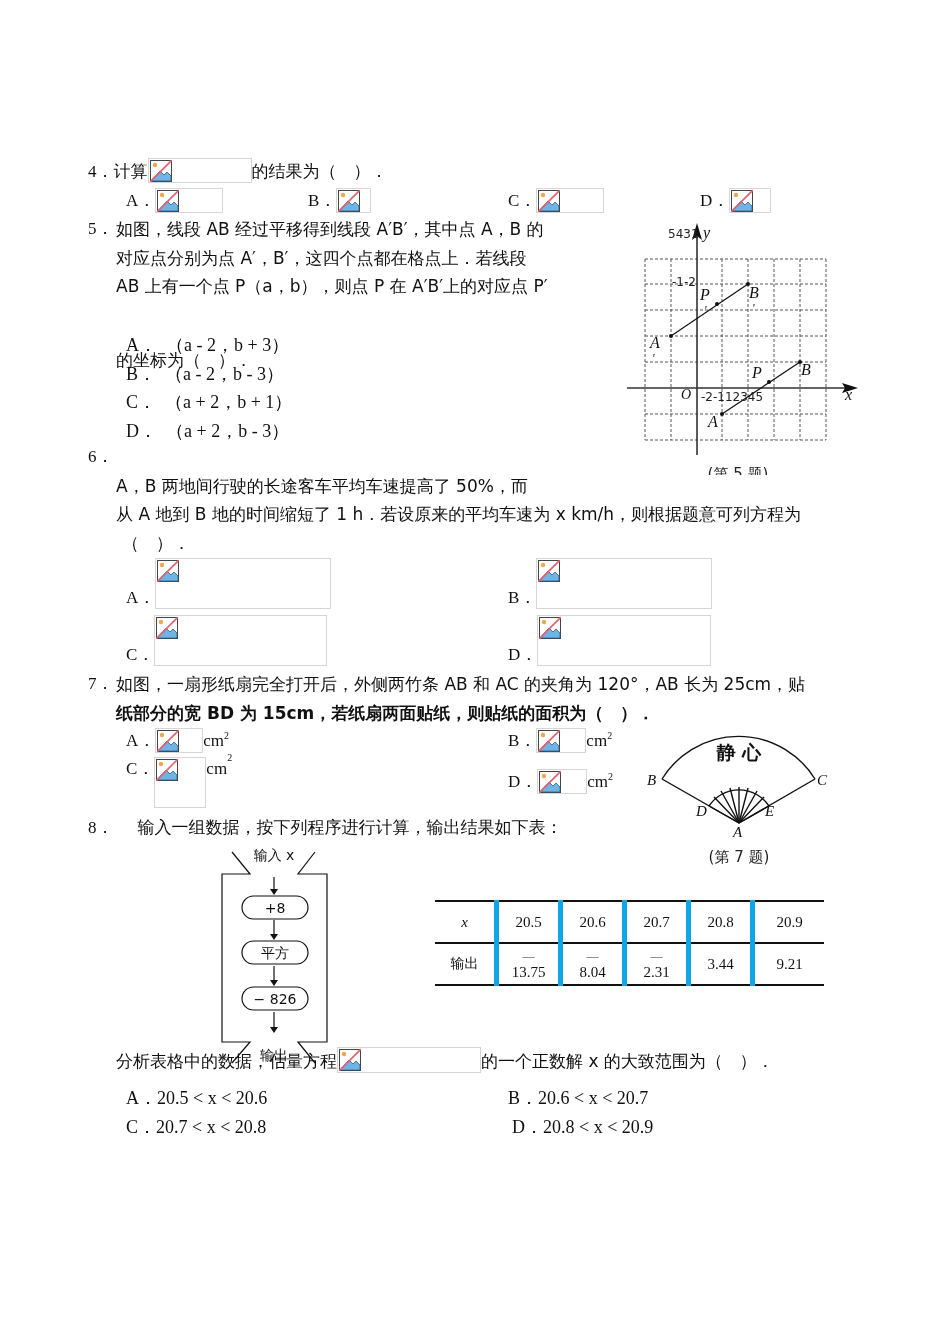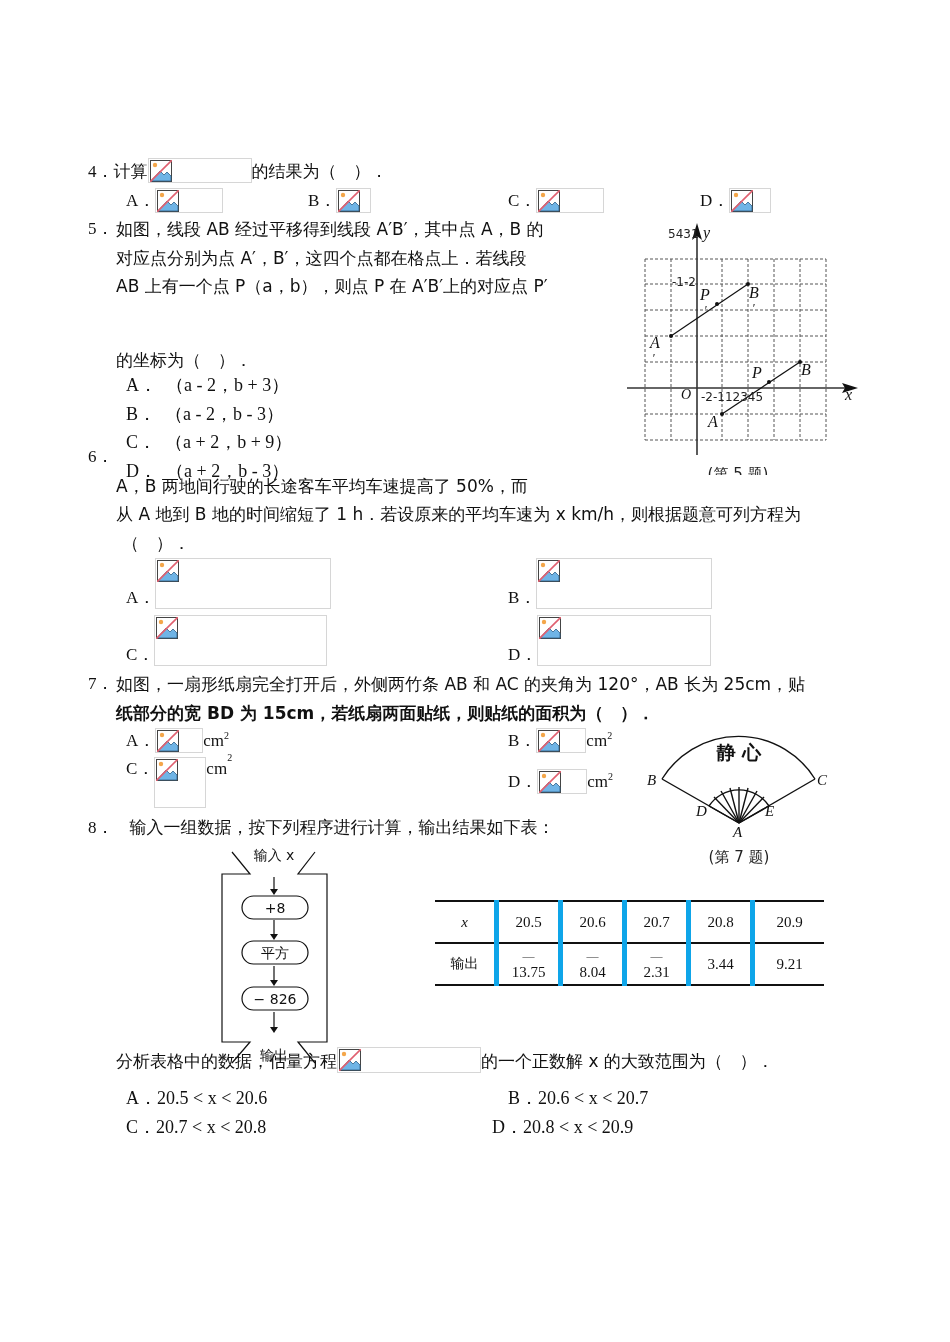--- a/index.html
+++ b/index.html
@@ -64,23 +64,23 @@
 </div>
 
 <div class="abs" style="left:88px; top:219px; width:520px; height:110px;">
   <span class="line serif" style="top:0;">5．</span>
   <span class="line" style="top:0; left:28px;">如图，线段 AB 经过平移得到线段 A′B′，其中点 A，B 的</span>
   <span class="line" style="top:57px; left:28px;">AB 上有一个点 P（a，b），则点 P 在 A′B′上的对应点 P′</span>
   <span class="line" style="top:29px; left:28px;">对应点分别为点 A′，B′，这四个点都在格点上．若线段</span>
   <span class="line" style="top:86px; left:28px;margin-top:45px;">的坐标为（　）．</span>
 </div>
 <div class="abs serif" style="left:126px; top:333px; font-size:18px;">
-  <div style="height:28.5px;margin-top:40px;"><span>A．</span>&nbsp;&nbsp;<span>（a - 2，b + 3）</span></div>
+  <div style="height:28.5px;"><span>A．</span>&nbsp;&nbsp;<span>（a - 2，b + 3）</span></div>
   <div style="height:28.5px;"><span>B．</span>&nbsp;&nbsp;<span>（a - 2，b - 3）</span></div>
-  <div style="height:28.5px;"><span>C．</span>&nbsp;&nbsp;<span>（a + 2，b + 9）</span></div>
+  <div style="height:28.5px;"><span>C．</span>&nbsp;&nbsp;<span>（a + 2，b + 1）</span></div>
   <div style="height:28.5px;"><span>D．</span>&nbsp;&nbsp;<span>（a + 2，b - 3）</span></div>
 </div>
 
 <svg class="abs" style="left:620px; top:215px;" width="250" height="260" viewBox="620 215 250 260">
   <g stroke="#555" stroke-width="1" stroke-dasharray="3,2" fill="none">
     <line x1="645" y1="259" x2="645" y2="440"></line>
     <line x1="671" y1="259" x2="671" y2="440"></line>
     <line x1="722" y1="259" x2="722" y2="440"></line>
     <line x1="748" y1="259" x2="748" y2="440"></line>
     <line x1="774" y1="259" x2="774" y2="440"></line>
@@ -208,21 +208,21 @@
     <text x="647" y="785">B</text>
     <text x="817" y="785">C</text>
     <text x="696" y="816">D</text>
     <text x="765" y="816">E</text>
     <text x="733" y="837">A</text>
   </g>
   <text x="739" y="862" text-anchor="middle" font-family="DejaVu Sans, sans-serif" font-size="15" fill="#222">(第 7 题)</text>
 </svg>
 
 <div class="abs" style="left:88px; top:816px;">
-  <span class="serif">8．</span><span style="margin-left:16px;">输入一组数据，按下列程序进行计算，输出结果如下表：</span>
+  <span class="serif">8．</span><span style="margin-left:24px;">输入一组数据，按下列程序进行计算，输出结果如下表：</span>
 </div>
 
 <svg class="abs" style="left:210px; top:840px;" width="130" height="230" viewBox="210 840 130 230">
   <g stroke="#111" stroke-width="1.2" fill="none">
     <polyline points="232,852 250,874 222,874 222,1042 250,1042 232,1063"></polyline>
     <polyline points="315,852 298,874 327,874 327,1042 298,1042 315,1063"></polyline>
     <line x1="274" y1="877" x2="274" y2="892"></line>
     <line x1="274" y1="920" x2="274" y2="938"></line>
     <line x1="274" y1="966" x2="274" y2="984"></line>
     <line x1="274" y1="1012" x2="274" y2="1030"></line>
@@ -288,15 +288,15 @@
 </div>
 <div class="abs serif" style="left:126px; top:1086px; font-size:18px;">
   <span>A．</span><span>20.5 &lt; x &lt; 20.6</span>
 </div>
 <div class="abs serif" style="left:508px; top:1086px; font-size:18px;">
   <span>B．</span><span>20.6 &lt; x &lt; 20.7</span>
 </div>
 <div class="abs serif" style="left:126px; top:1115px; font-size:18px;">
   <span>C．</span><span>20.7 &lt; x &lt; 20.8</span>
 </div>
-<div class="abs serif" style="left:492px; top:1115px; font-size:18px;">
+<div class="abs serif" style="left:512px; top:1115px; font-size:18px;">
   <span>D．</span><span>20.8 &lt; x &lt; 20.9</span>
 </div>
 
 </body></html>

